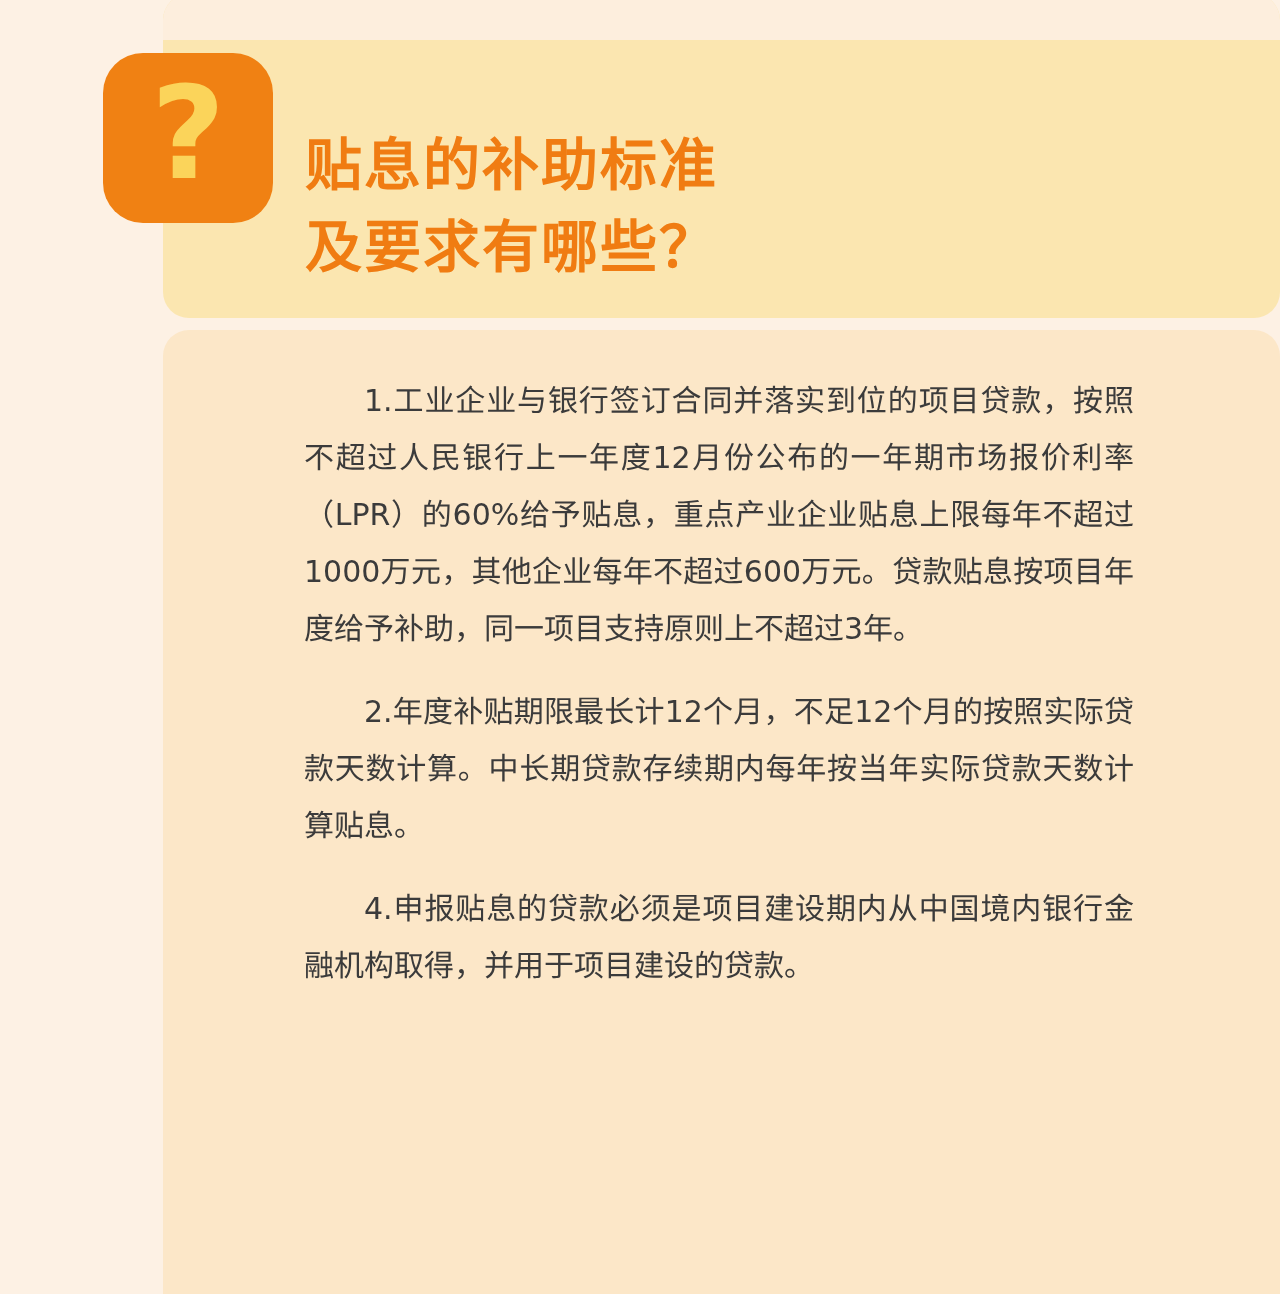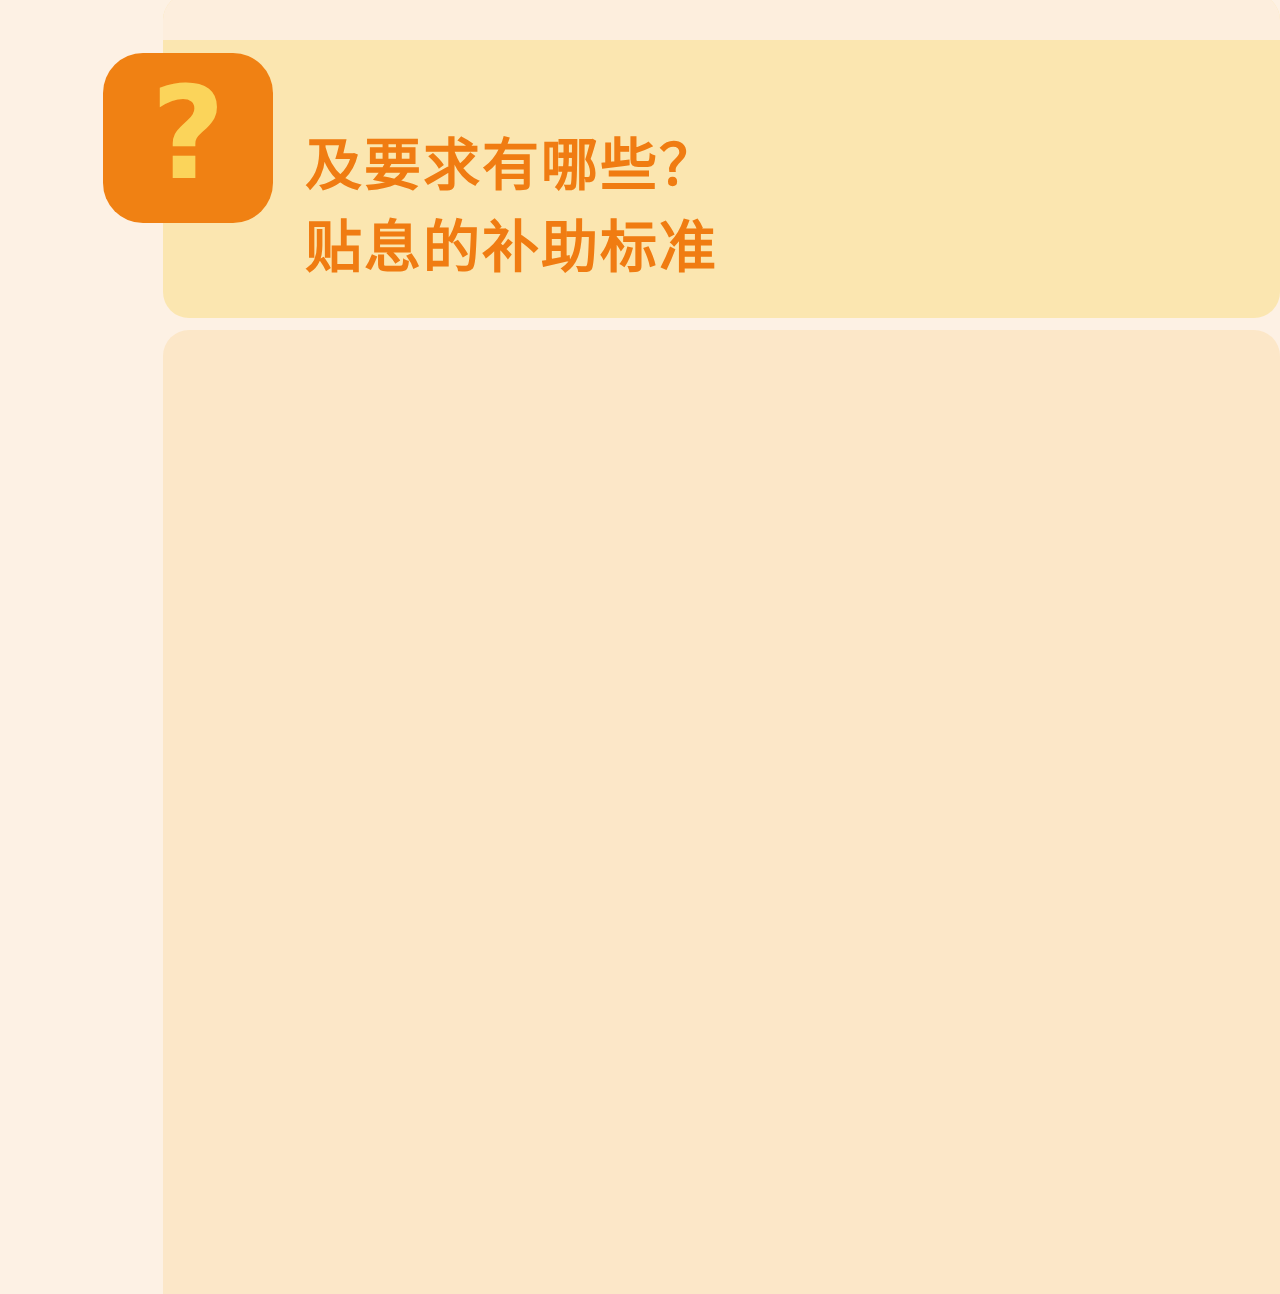--- a/index.html
+++ b/index.html
@@ -124,22 +124,25 @@
 <div class="page">
 
   <div class="header-band"></div>
   <div class="header-band-inner"></div>
 
   <div class="qmark">
     <div class="qmark-glyph">?</div>
   </div>
 
   <div class="heading">
+    <span class="line">贴息的补助标准</span>
     <span class="line">及要求有哪些？</span>
-    <span class="line">贴息的补助标准</span>
   </div>
 
   <div class="body-panel">
     <div class="body-inner">
+      <p class="para">1.工业企业与银行签订合同并落实到位的项目贷款，按照不超过人民银行上一年度12月份公布的一年期市场报价利率（LPR）的60%给予贴息，重点产业企业贴息上限每年不超过1000万元，其他企业每年不超过600万元。贷款贴息按项目年度给予补助，同一项目支持原则上不超过3年。</p>
+      <p class="para">2.年度补贴期限最长计12个月，不足12个月的按照实际贷款天数计算。中长期贷款存续期内每年按当年实际贷款天数计算贴息。</p>
+      <p class="para">4.申报贴息的贷款必须是项目建设期内从中国境内银行金融机构取得，并用于项目建设的贷款。</p>
     </div>
   </div>
 
 </div>
 
 </body></html>

